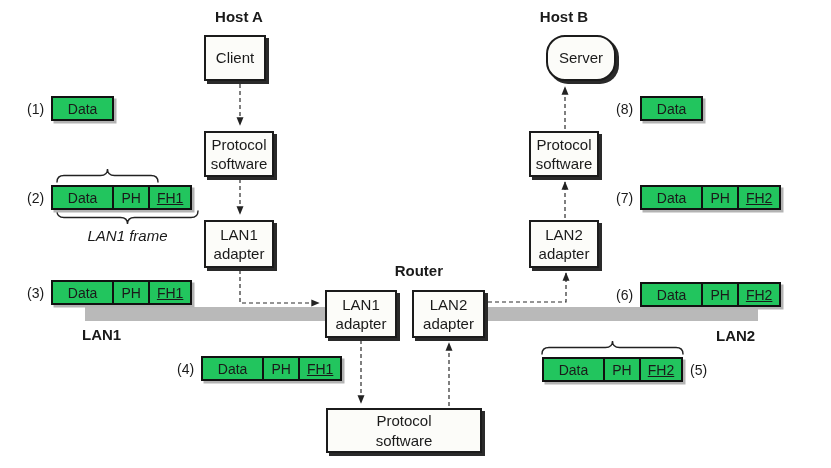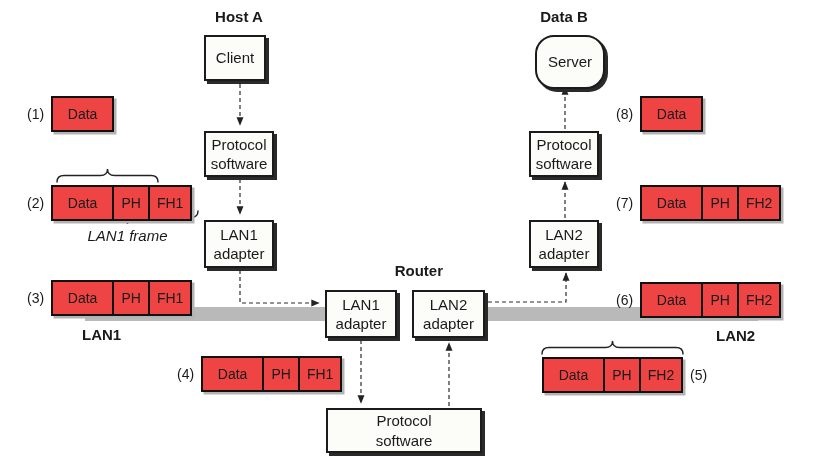--- a/index.html
+++ b/index.html
@@ -18,27 +18,27 @@
     white-space:pre-line;font-size:15px;line-height:1.3;
   }
   .lbl{position:absolute;font-size:15px;line-height:1;}
   .bold{font-weight:bold;}
   .it{font-style:italic;}
   .ctr{text-align:center;}
   .frame{position:absolute;display:flex;align-items:center;gap:7px;font-size:14px;}
   .fnum{line-height:22px;}
   .fcells{display:flex;background:#fff;box-shadow:2.5px 2.5px 0 var(--frame_shadow,#b3b3b3);}
   .fcell{
-    box-sizing:border-box;border:2px solid #111;margin-left:-2px;height:36px;
-    display:flex;align-items:center;justify-content:center;background:#ef4444;
+    box-sizing:border-box;border:2px solid #111;margin-left:-2px;height:25px;
+    display:flex;align-items:center;justify-content:center;background:#22c55e;
   }
   .fcell:first-child{margin-left:0;}
   .w-data{width:63px;}
   .w-ph{width:38px;}
-  .w-fh{width:44px;}
+  .w-fh{width:44px;text-decoration:underline;}
 </style>
 </head>
 <body>
 
 <div class="stage">
 
   <svg class="layer" width="831" height="468" viewBox="0 0 831 468">
     <defs>
       <marker id="arr" viewBox="0 0 6 5" markerWidth="7" markerHeight="6" refX="5.5" refY="2.5" orient="auto">
         <path d="M0,0 L6,2.5 L0,5 Z" fill="#222"></path>
@@ -56,34 +56,34 @@
     <polyline class="flow" points="240,179 240,214" marker-end="url(#arr)"></polyline>
     <polyline class="flow" points="240,270 240,303 319,303" marker-end="url(#arr)"></polyline>
     <polyline class="flow" points="361,340 361,403" marker-end="url(#arr)"></polyline>
     <polyline class="flow" points="449,406 449,343" marker-end="url(#arr)"></polyline>
     <polyline class="flow" points="488,302 566,302 566,273" marker-end="url(#arr)"></polyline>
     <polyline class="flow" points="565,218 565,182" marker-end="url(#arr)"></polyline>
     <polyline class="flow" points="565,129 565,87" marker-end="url(#arr)"></polyline>
   </svg>
 
   <div class="lbl bold ctr" style="left:204px;top:9px;width:70px;">Host A</div>
-  <div class="lbl bold ctr" style="left:529px;top:9px;width:70px;">Data B</div>
+  <div class="lbl bold ctr" style="left:529px;top:9px;width:70px;">Host B</div>
   <div class="lbl bold ctr" style="left:363px;top:263px;width:80px;text-align:right;">Router</div>
   <div class="lbl bold" style="left:82px;top:327px;">LAN1</div>
   <div class="lbl bold" style="left:716px;top:328px;">LAN2</div>
 
   <div class="lbl it ctr" style="left:57px;top:228px;width:141px;">LAN1 frame</div>
 
   <div class="node" style="left:204px;top:35px;width:62px;height:46px;">Client</div>
   <div class="node" style="left:204px;top:131px;width:70px;height:46px;">Protocol
 software</div>
   <div class="node" style="left:204px;top:220px;width:70px;height:48px;">LAN1
 adapter</div>
 
-  <div class="node" style="left:535px;top:35px;width:70px;height:54px;border-radius:19px;">Server</div>
+  <div class="node" style="left:546px;top:35px;width:70px;height:46px;border-radius:19px;">Server</div>
   <div class="node" style="left:529px;top:131px;width:70px;height:46px;">Protocol
 software</div>
   <div class="node" style="left:529px;top:220px;width:70px;height:48px;">LAN2
 adapter</div>
 
   <div class="node" style="left:325px;top:290px;width:72px;height:48px;">LAN1
 adapter</div>
   <div class="node" style="left:412px;top:290px;width:73px;height:48px;">LAN2
 adapter</div>
   <div class="node" style="left:326px;top:408px;width:156px;height:45px;">Protocol

